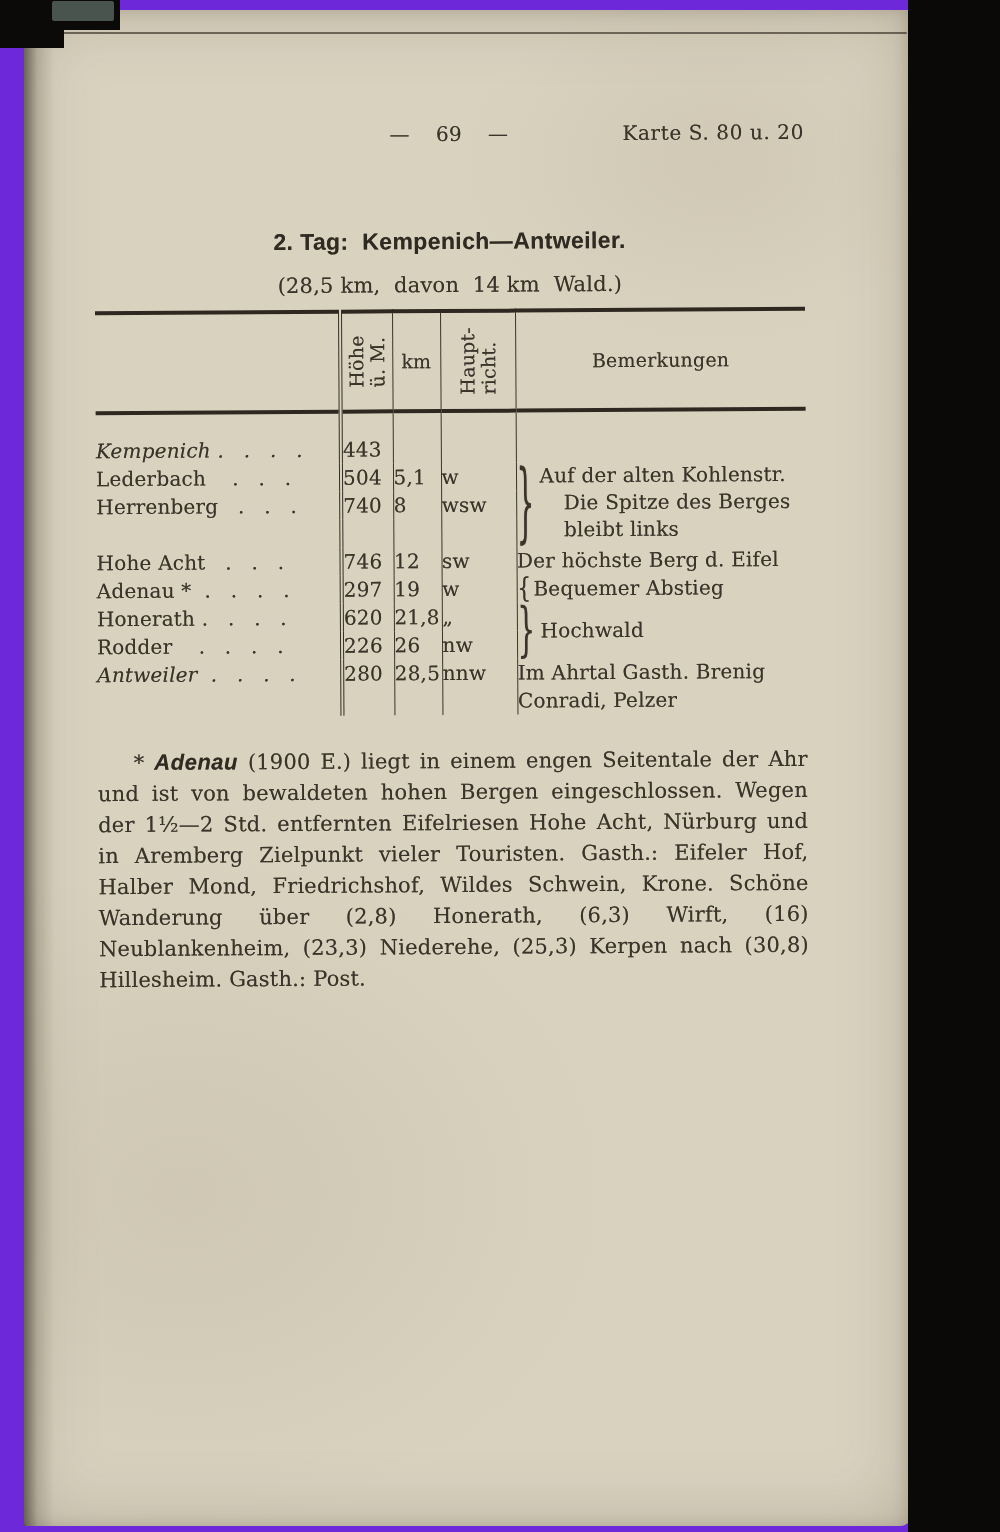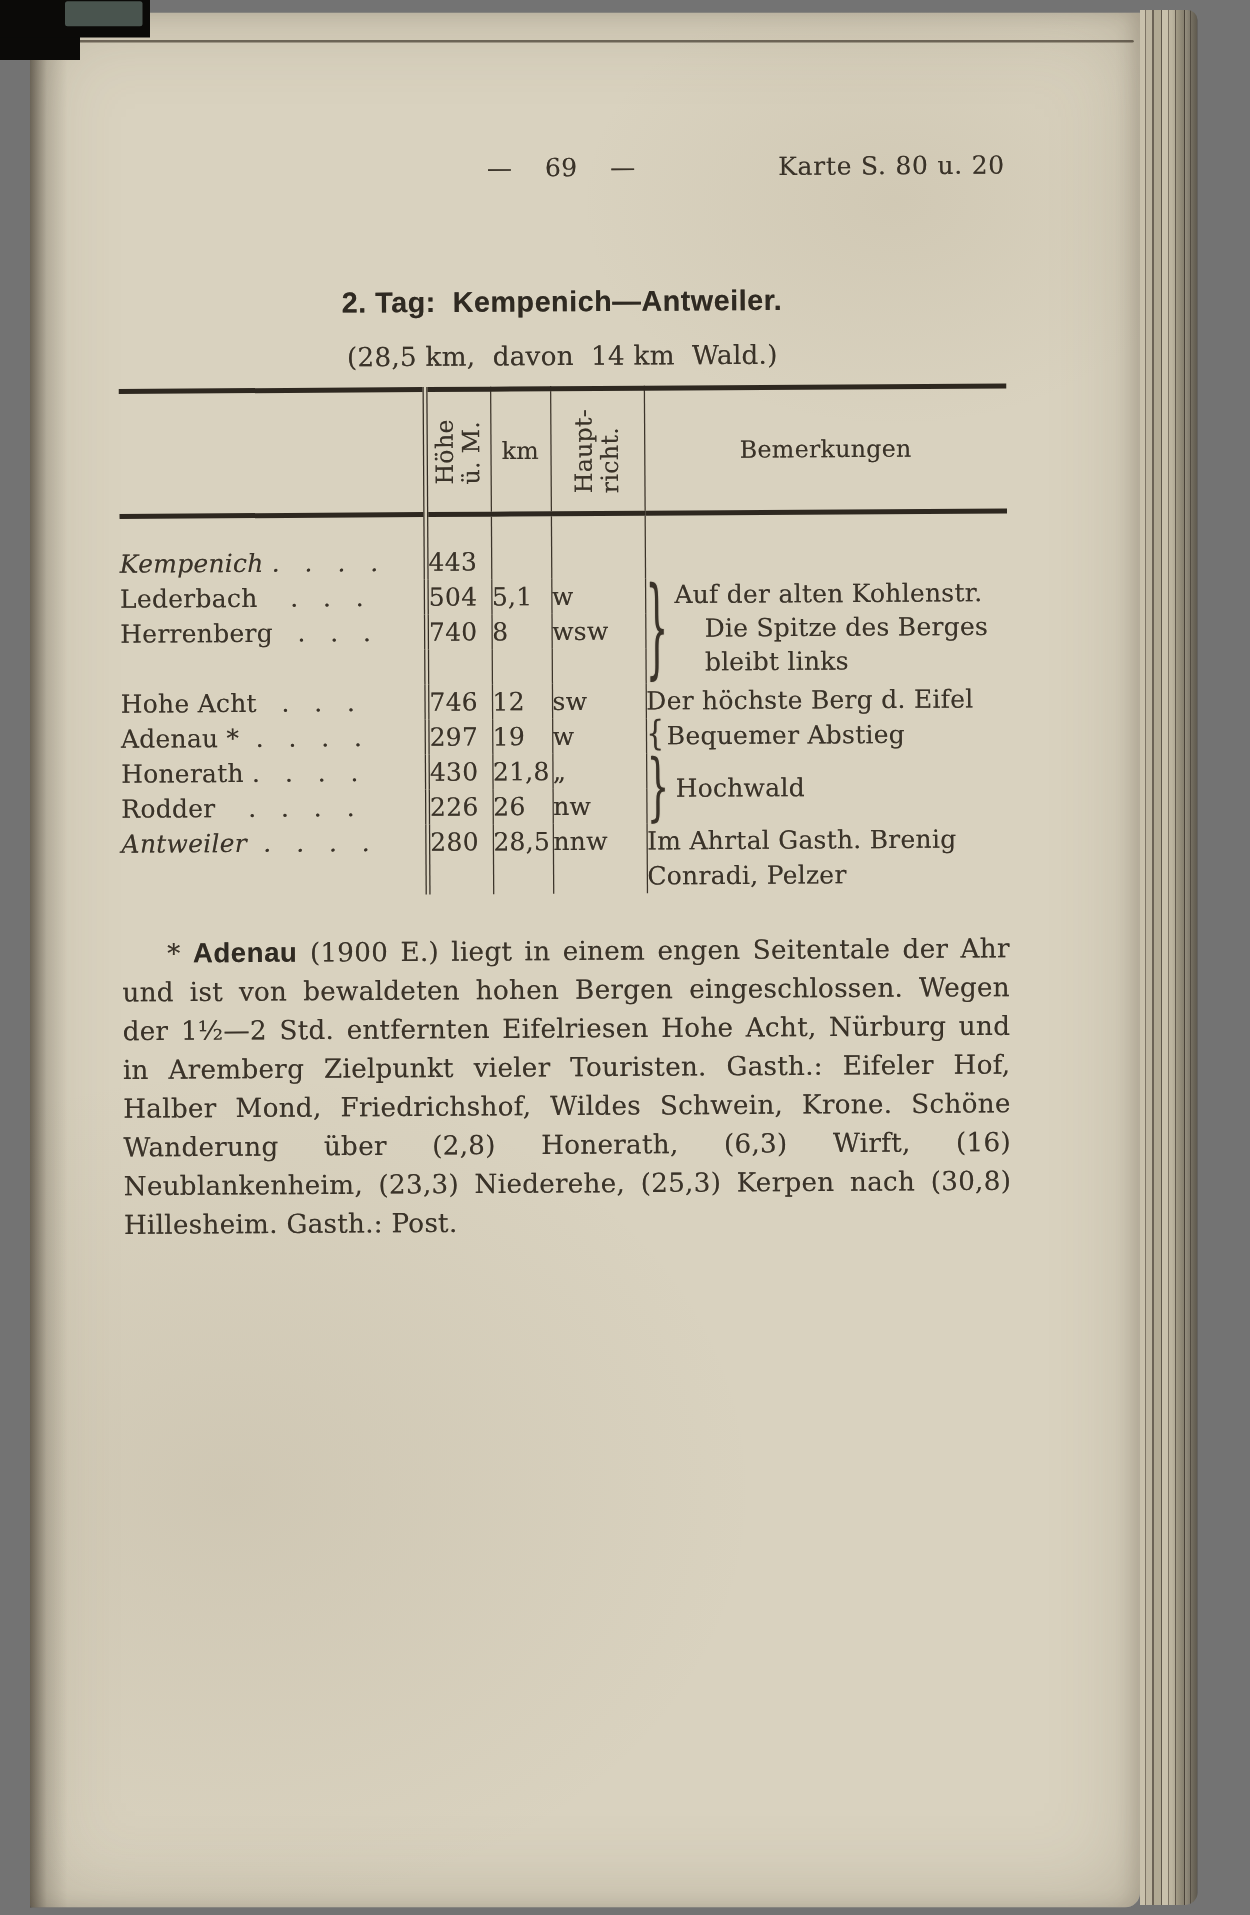--- a/index.html
+++ b/index.html
@@ -1,18 +1,18 @@
 <!DOCTYPE html>
 <html><head>
 <meta charset="utf-8">
 <style>
   html,body { margin:0; padding:0; background:#0a0908; }
   .scan {
-    position:relative; width:1000px; height:1532px;
-    background:#737373; overflow:hidden;
+    position:relative; width:908px; height:1532px;
+    background:#6d28d9; overflow:hidden;
     font-family:"DejaVu Serif", serif; color:#3a3329;
   }
   
   .page {
     position:absolute; left:24px; top:10px; width:888px; height:1516px;
     background:
       radial-gradient(ellipse 420px 300px at 78% 10%, rgba(150,135,105,0.12), transparent 60%),
       radial-gradient(ellipse 650px 520px at 18% 78%, rgba(120,105,80,0.10), transparent 65%),
       #d9d2bf;
     border-radius:0 0 12px 2px;
@@ -97,21 +97,21 @@
   .lines .ind { padding-left:24px; }
   .two-line div { line-height:28px; }
 
   
   .footnote {
     margin:30px 0 0 0; width:710px; font-size:21px; line-height:31px;
     text-align:justify; text-indent:36px;
   }
   .fn-term {
     font-family:"Liberation Sans", sans-serif; font-weight:700;
-    font-size:22px; letter-spacing:0.5px; color:#2f2a22;
+    font-size:22px; letter-spacing:0.5px; color:#2f2a22;font-style:italic;
   }
 </style>
 </head>
 <body>
 
 <div class="scan">
   <div class="page">
     <div class="page-topline"></div>
 
     <div class="content">
@@ -208,21 +208,21 @@
             <td class="b-sgl cell-c">w</td>
             <td class="b-sgl cell-rem">
               <div class="rem-flex">
                 <span class="brace s1">{</span>
                 <span>Bequemer Abstieg</span>
               </div>
             </td>
           </tr>
           <tr>
             <td class="cell-name">Honerath .   .   .   .</td>
-            <td class="b-dbl cell-c">430</td>
+            <td class="b-dbl cell-c">620</td>
             <td class="b-sgl cell-c">21,8</td>
             <td class="b-sgl cell-c">„</td>
             <td class="b-sgl cell-rem" rowspan="2">
               <div class="rem-flex" style="height:56px">
                 <span class="brace s2">}</span>
                 <span>Hochwald</span>
               </div>
             </td>
           </tr>
           <tr>

